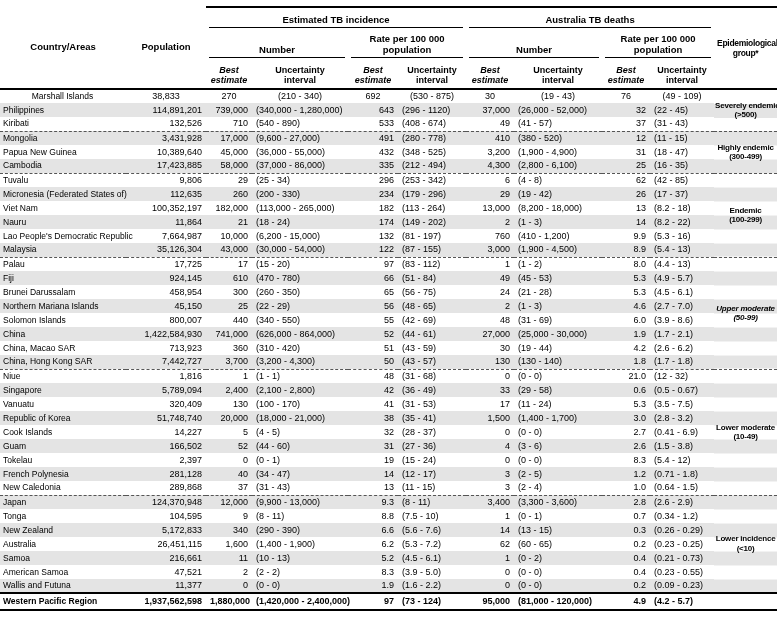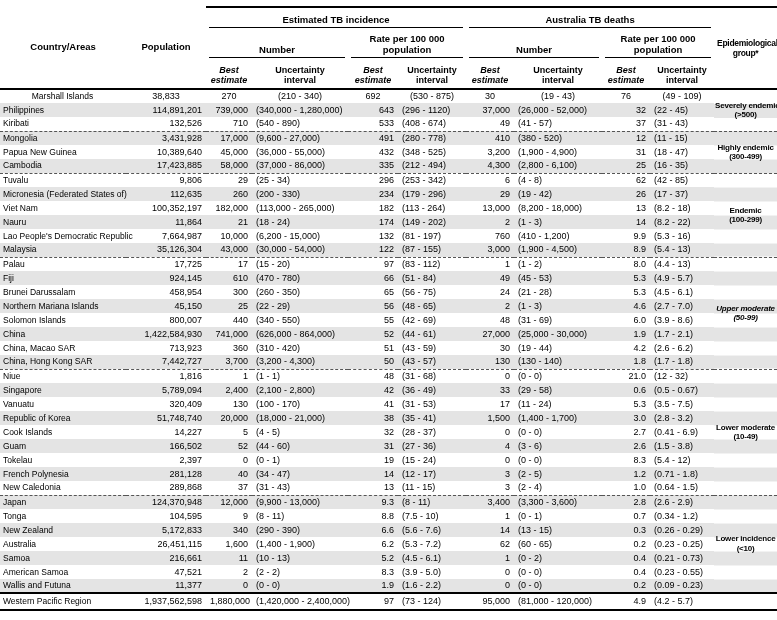--- a/index.html
+++ b/index.html
@@ -58,21 +58,21 @@
     font-size: 8px;
     line-height: 9.5px;
     letter-spacing: -0.2px;
     white-space: nowrap;
   }
 
   
   tr.total td {
     border-top: 2px solid #000;
     border-bottom: 2px solid #000;
-    font-weight: normal;
+    font-weight: bold;
     height: 17px;
     background: #fff;
     margin-top: 21px;
   }
 </style>
 </head>
 <body>
 
 <div class="page">
   <table class="tb">

